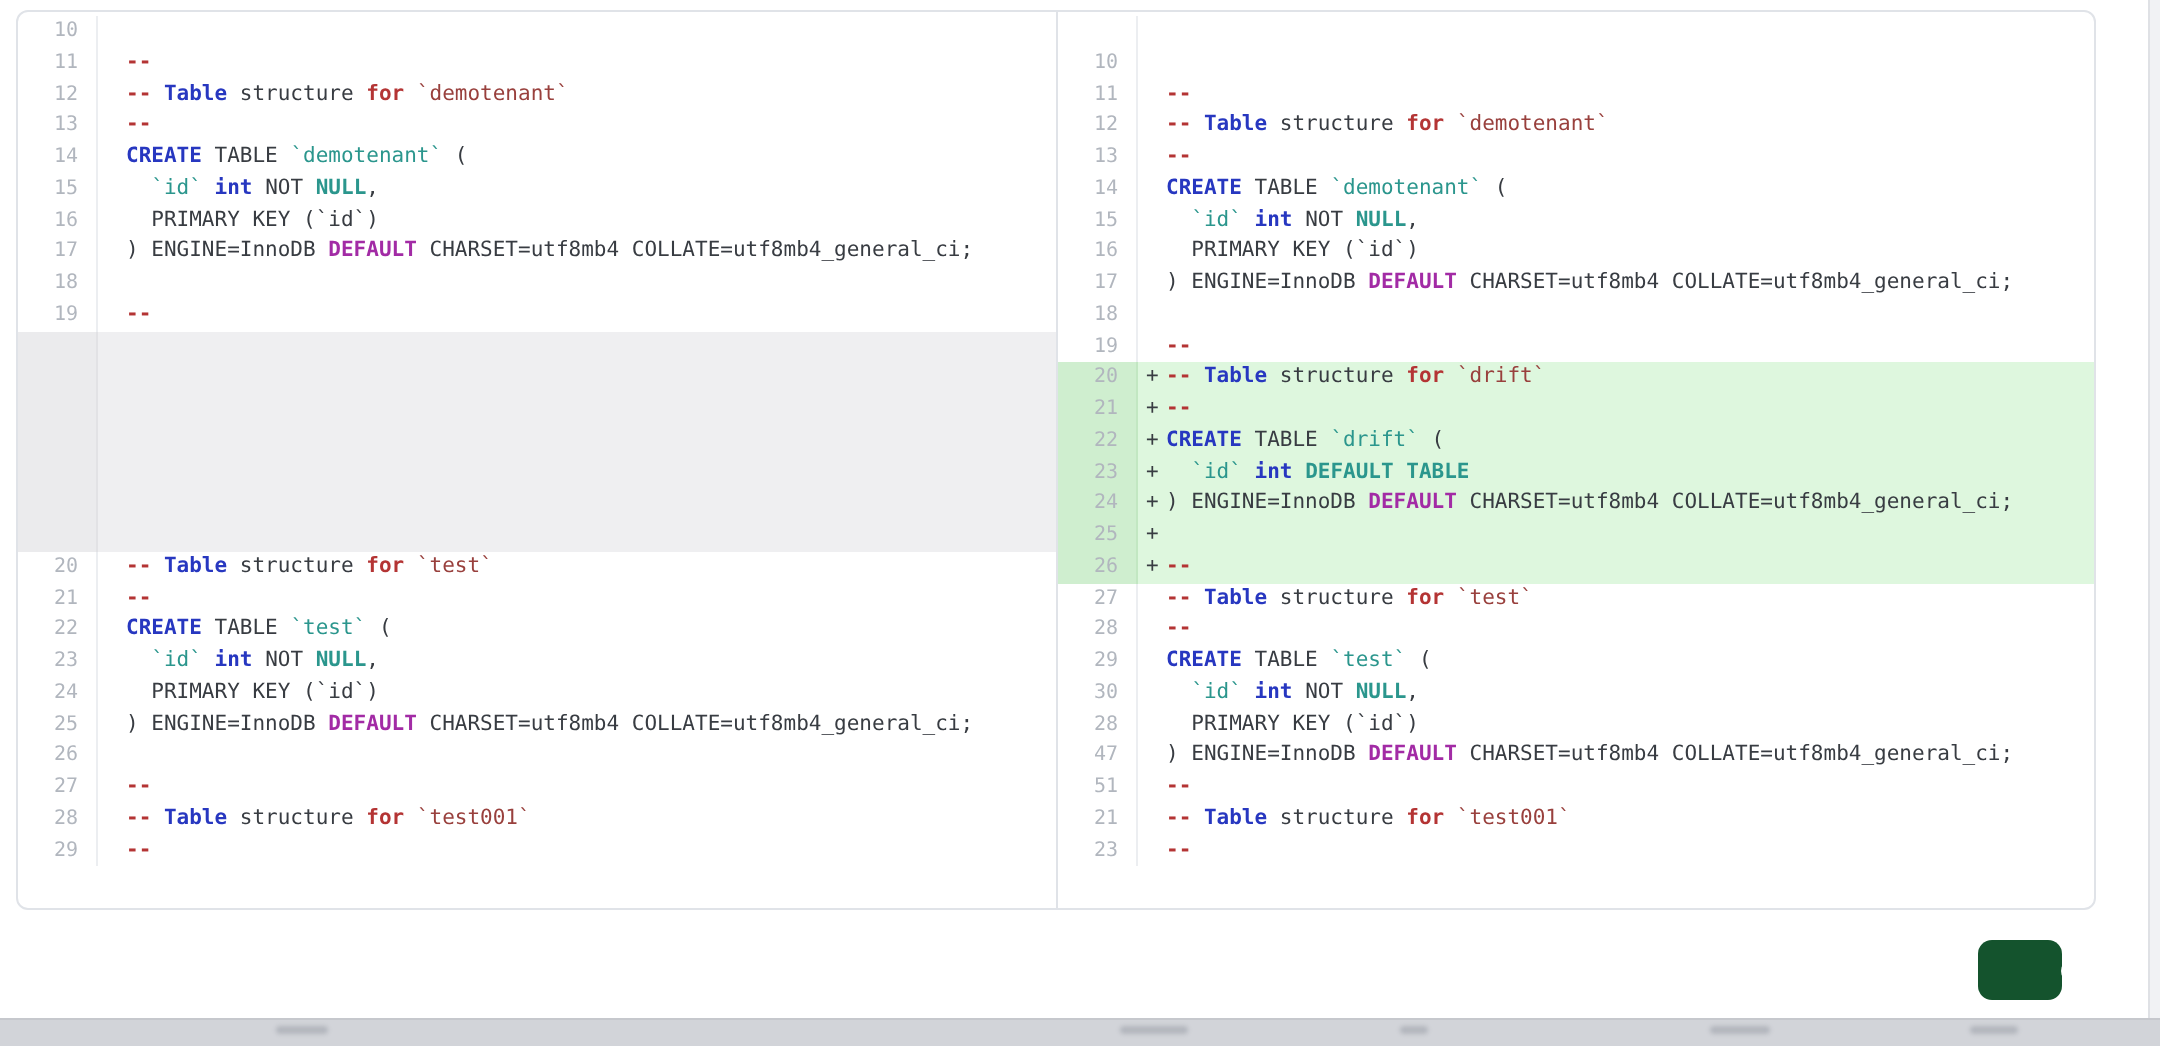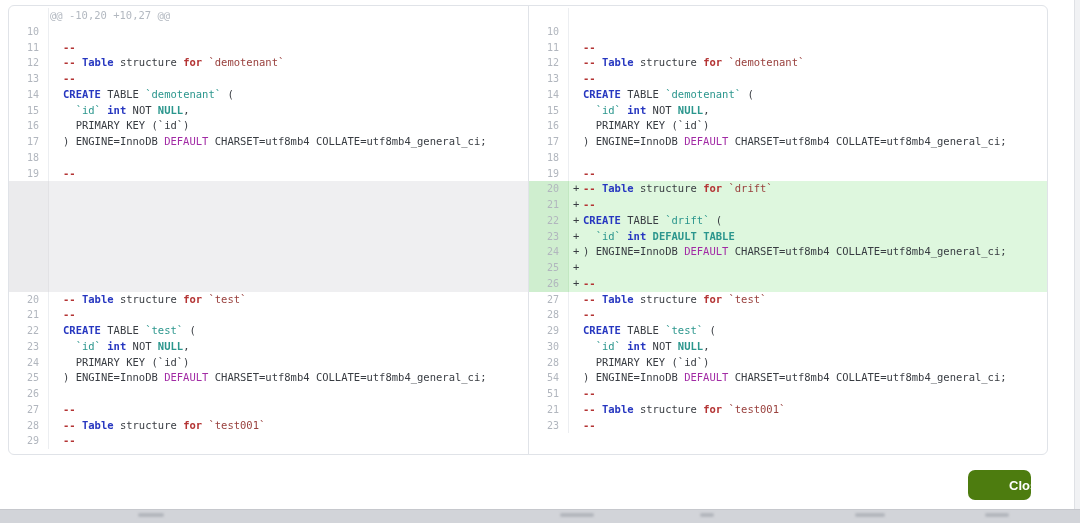--- a/index.html
+++ b/index.html
@@ -26,42 +26,41 @@
   .gap-row { display:flex; }
   .gap-row .gutter-fill { width:40px; flex:none; background:#ebebed; border-right:1px solid #e2e2e5; }
   .gap-row .code-fill { flex:1; background:#efeff1; }
 
   .tok-c  { color:#383c42;margin-top:20px; }
   .tok-r  { color:#b43434; font-weight:bold; }
   .tok-m  { color:#99403d; }
   .tok-b  { color:#2737c0; font-weight:bold; }
   .tok-t  { color:#2b968d; }
   .tok-tb { color:#2b968d; font-weight:bold; }
-  .tok-p  { color:#a22ba5; font-weight:normal;margin-top:28px; }
+  .tok-p  { color:#a22ba5; font-weight:bold;margin-top:28px; }
 
   .footer { position:absolute; left:0; top:456px; width:1073px; height:52px; background:#ffffff; }
-  .close-btn { position:absolute; right:42px; top:14px; width:63px; height:30px;
-               background:#4d7c0f; color:#ffffff; border:none; border-radius:7px;
+  .close-btn { position:absolute; right:42px; top:14px; width:42px; height:30px;
+               background:#14532d; color:#ffffff; border:none; border-radius:7px;
                font-family:"Liberation Sans", sans-serif; font-size:13px; font-weight:bold;
                cursor:pointer;padding-left:41px; }
 
   .right-strip { position:absolute; right:0; top:0; width:6px; height:509px;
                  background:#f1f2f4; border-left:1px solid #dfe1e5; }
 
   .bottom-band { position:absolute; left:0; top:509px; width:1080px; height:14px;
                  background:#d2d4d9; border-top:1px solid #c6c8cd; }
   .smudge { position:absolute; top:3px; height:4px; background:#b3b6bd;
             filter:blur(1px); border-radius:2px; }
 </style>
 </head>
 <body>
 
 <div class="diff-panel">
   <div class="pane pane-left" id="pane-left">
-      <div class="row"><span class="gutter"></span><span class="code hunk">@@ -10,20 +10,27 @@</span></div>
       <div class="row"><span class="gutter">10</span><span class="code"></span></div>
       <div class="row"><span class="gutter">11</span><span class="code"><span class="tok-r">--</span></span></div>
       <div class="row"><span class="gutter">12</span><span class="code"><span class="tok-r">-- </span><span class="tok-b">Table</span><span class="tok-c"> structure </span><span class="tok-r">for</span><span class="tok-c"> </span><span class="tok-m">`demotenant`</span></span></div>
       <div class="row"><span class="gutter">13</span><span class="code"><span class="tok-r">--</span></span></div>
       <div class="row"><span class="gutter">14</span><span class="code"><span class="tok-b">CREATE</span><span class="tok-c"> TABLE </span><span class="tok-t">`demotenant`</span><span class="tok-c"> (</span></span></div>
       <div class="row"><span class="gutter">15</span><span class="code"><span class="tok-c">  </span><span class="tok-t">`id`</span><span class="tok-c"> </span><span class="tok-b">int</span><span class="tok-c"> NOT </span><span class="tok-tb">NULL</span><span class="tok-c">,</span></span></div>
       <div class="row"><span class="gutter">16</span><span class="code"><span class="tok-c">  PRIMARY KEY (`id`)</span></span></div>
       <div class="row"><span class="gutter">17</span><span class="code"><span class="tok-c">) ENGINE=InnoDB </span><span class="tok-p">DEFAULT</span><span class="tok-c"> CHARSET=utf8mb4 COLLATE=utf8mb4_general_ci;</span></span></div>
       <div class="row"><span class="gutter">18</span><span class="code"></span></div>
       <div class="row"><span class="gutter">19</span><span class="code"><span class="tok-r">--</span></span></div>
@@ -97,21 +96,21 @@
       <div class="row add"><span class="gutter">22</span><span class="code"><span class="plus">+</span><span class="tok-b">CREATE</span><span class="tok-c"> TABLE </span><span class="tok-t">`drift`</span><span class="tok-c"> (</span></span></div>
       <div class="row add"><span class="gutter">23</span><span class="code"><span class="plus">+</span><span class="tok-c">  </span><span class="tok-t">`id`</span><span class="tok-c"> </span><span class="tok-b">int</span><span class="tok-c"> </span><span class="tok-tb">DEFAULT TABLE</span></span></div>
       <div class="row add"><span class="gutter">24</span><span class="code"><span class="plus">+</span><span class="tok-c">) ENGINE=InnoDB </span><span class="tok-p">DEFAULT</span><span class="tok-c"> CHARSET=utf8mb4 COLLATE=utf8mb4_general_ci;</span></span></div>
       <div class="row add"><span class="gutter">25</span><span class="code"><span class="plus">+</span></span></div>
       <div class="row add"><span class="gutter">26</span><span class="code"><span class="plus">+</span><span class="tok-r">--</span></span></div>
       <div class="row"><span class="gutter">27</span><span class="code"><span class="tok-r">-- </span><span class="tok-b">Table</span><span class="tok-c"> structure </span><span class="tok-r">for</span><span class="tok-c"> </span><span class="tok-m">`test`</span></span></div>
       <div class="row"><span class="gutter">28</span><span class="code"><span class="tok-r">--</span></span></div>
       <div class="row"><span class="gutter">29</span><span class="code"><span class="tok-b">CREATE</span><span class="tok-c"> TABLE </span><span class="tok-t">`test`</span><span class="tok-c"> (</span></span></div>
       <div class="row"><span class="gutter">30</span><span class="code"><span class="tok-c">  </span><span class="tok-t">`id`</span><span class="tok-c"> </span><span class="tok-b">int</span><span class="tok-c"> NOT </span><span class="tok-tb">NULL</span><span class="tok-c">,</span></span></div>
       <div class="row"><span class="gutter">28</span><span class="code"><span class="tok-c">  PRIMARY KEY (`id`)</span></span></div>
-      <div class="row"><span class="gutter">54</span><span class="code"><span class="tok-c">) ENGINE=InnoDB </span><span class="tok-p">DEFAULT</span><span class="tok-c"> CHARSET=utf8mb4 COLLATE=utf8mb4_general_ci;</span></span></div>
+      <div class="row"><span class="gutter">47</span><span class="code"><span class="tok-c">) ENGINE=InnoDB </span><span class="tok-p">DEFAULT</span><span class="tok-c"> CHARSET=utf8mb4 COLLATE=utf8mb4_general_ci;</span></span></div>
       <div class="row"><span class="gutter">51</span><span class="code"><span class="tok-r">--</span></span></div>
       <div class="row"><span class="gutter">21</span><span class="code"><span class="tok-r">-- </span><span class="tok-b">Table</span><span class="tok-c"> structure </span><span class="tok-r">for</span><span class="tok-c"> </span><span class="tok-m">`test001`</span></span></div>
       <div class="row"><span class="gutter">23</span><span class="code"><span class="tok-r">--</span></span></div>
     </div>
 </div>
 
 <div class="footer">
   <button class="close-btn">Close</button>
 </div>
 

